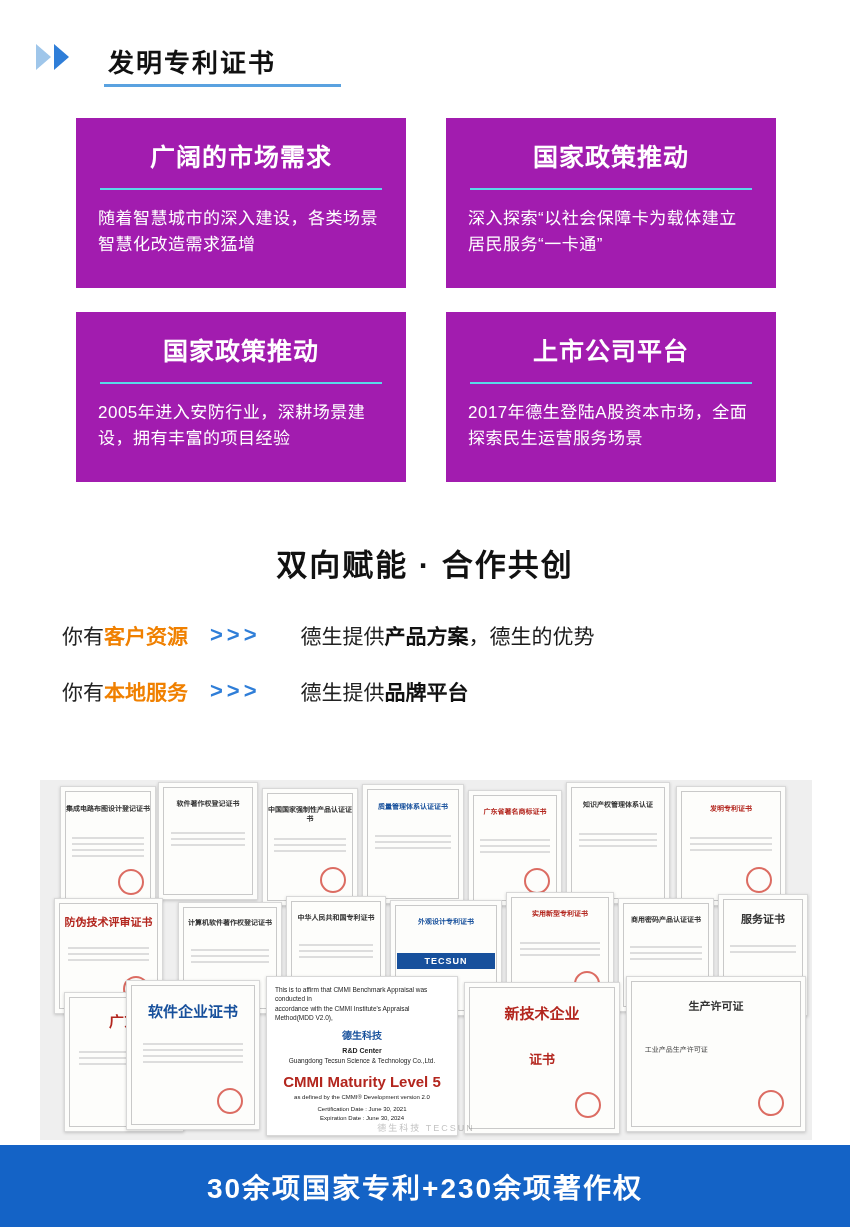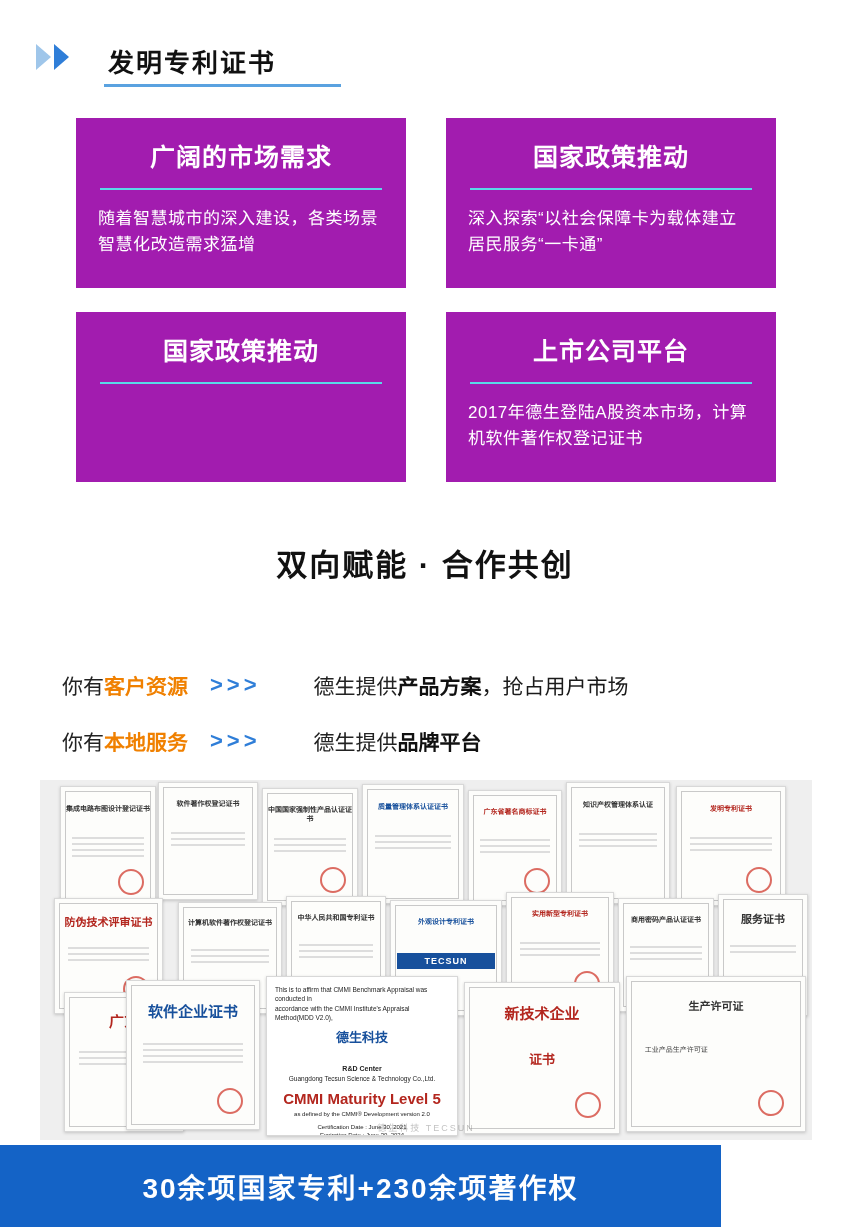--- a/index.html
+++ b/index.html
@@ -97,41 +97,41 @@
     left: 0; top: 540px;
     width: 850px;
     text-align: center;
     font-size: 31px;
     font-weight: bold;
     letter-spacing: 2px;
     color: #111;
   }
   .rows {
     position: absolute;
-    left: 0; top: 657px;
+    left: 0; top: 607px;
     width: 708px;
   }
   .row {
     display: flex;
     align-items: center;
     height: 56px;
     padding-left: 62px;
     box-sizing: border-box;
     font-size: 21px;
   }
   .row .lead { color: #222; }
   .row .hl-orange { color: #f08000; font-weight: bold; }
   .row .arrows {
     color: #2f7ed8;
     font-weight: bold;
     font-size: 22px;
     letter-spacing: 4px;
     margin: 0 22px 0 22px;
   }
-  .row .tail { color: #222; margin-left: 31px; }
+  .row .tail { color: #222; margin-left: 18px; }
   .row .hl-bold { font-weight: bold; color: #111; }
 
   
   .certs {
     position: absolute;
     left: 40px; top: 780px;
     width: 772px;
     height: 360px;
     background: #efefef;
     overflow: hidden;
@@ -186,24 +186,24 @@
   }
   .cmmi .body {
     position: absolute;
     left: 8px; right: 8px; top: 8px; bottom: 8px;
     font-size: 6.5px;
     color: #222;
     line-height: 1.45;
     text-align: center;
   }
   .cmmi .brand {
-    font-size: 13px;
+    font-size: 10px;
     font-weight: bold;
     color: #17509c;
-    margin: 6px 0 16px 0;
+    margin: 6px 0 3px 0;
   }
   .cmmi .lvl {
     font-size: 15px;
     font-weight: bold;
     color: #b3261e;
     margin-top: 5px;
   }
   .tecsun-bar {
     position: absolute;
     left: 6px; right: 6px; top: 46%;
@@ -223,21 +223,21 @@
     font-size: 9px;
     color: rgba(120,120,120,.45);
     letter-spacing: 2px;
     white-space: nowrap;
   }
 
   
   .footer {
     position: absolute;
     left: 0; top: 1145px;
-    width: 721px;
+    width: 850px;
     height: 82px;
     background: #1463c6;
     color: #ffffff;
     display: flex;
     align-items: center;
     justify-content: center;
     font-size: 28px;
     font-weight: bold;
     letter-spacing: 2px;
   }
@@ -264,41 +264,42 @@
 
   <div class="card">
     <div class="card-title">国家政策推动</div>
     <div class="card-sep"></div>
     <div class="card-text">深入探索“以社会保障卡为载体建立居民服务“一卡通”</div>
   </div>
 
   <div class="card">
     <div class="card-title">国家政策推动</div>
     <div class="card-sep"></div>
+    <div class="card-text">2005年进入安防行业，深耕场景建设，拥有丰富的项目经验</div>
   </div>
 
   <div class="card">
     <div class="card-title">上市公司平台</div>
     <div class="card-sep"></div>
-    <div class="card-text">2017年德生登陆A股资本市场，计算机软件著作权登记证书</div>
+    <div class="card-text">2017年德生登陆A股资本市场，全面探索民生运营服务场景</div>
   </div>
 
 </div>
 
 <div class="mid-title">双向赋能 · 合作共创</div>
 
 <div class="rows">
 
   <div class="row">
     <span class="lead">你有</span>
     <span class="hl-orange">客户资源</span>
     <span class="arrows">&gt;&gt;&gt;</span>
     <span class="tail">德生提供</span>
     <span class="hl-bold">产品方案</span>
-    <span>，抢占用户市场</span>
+    <span>，德生的优势</span>
   </div>
 
   <div class="row">
     <span class="lead">你有</span>
     <span class="hl-orange">本地服务</span>
     <span class="arrows">&gt;&gt;&gt;</span>
     <span class="tail">德生提供</span>
     <span class="hl-bold">品牌平台</span>
   </div>
 

